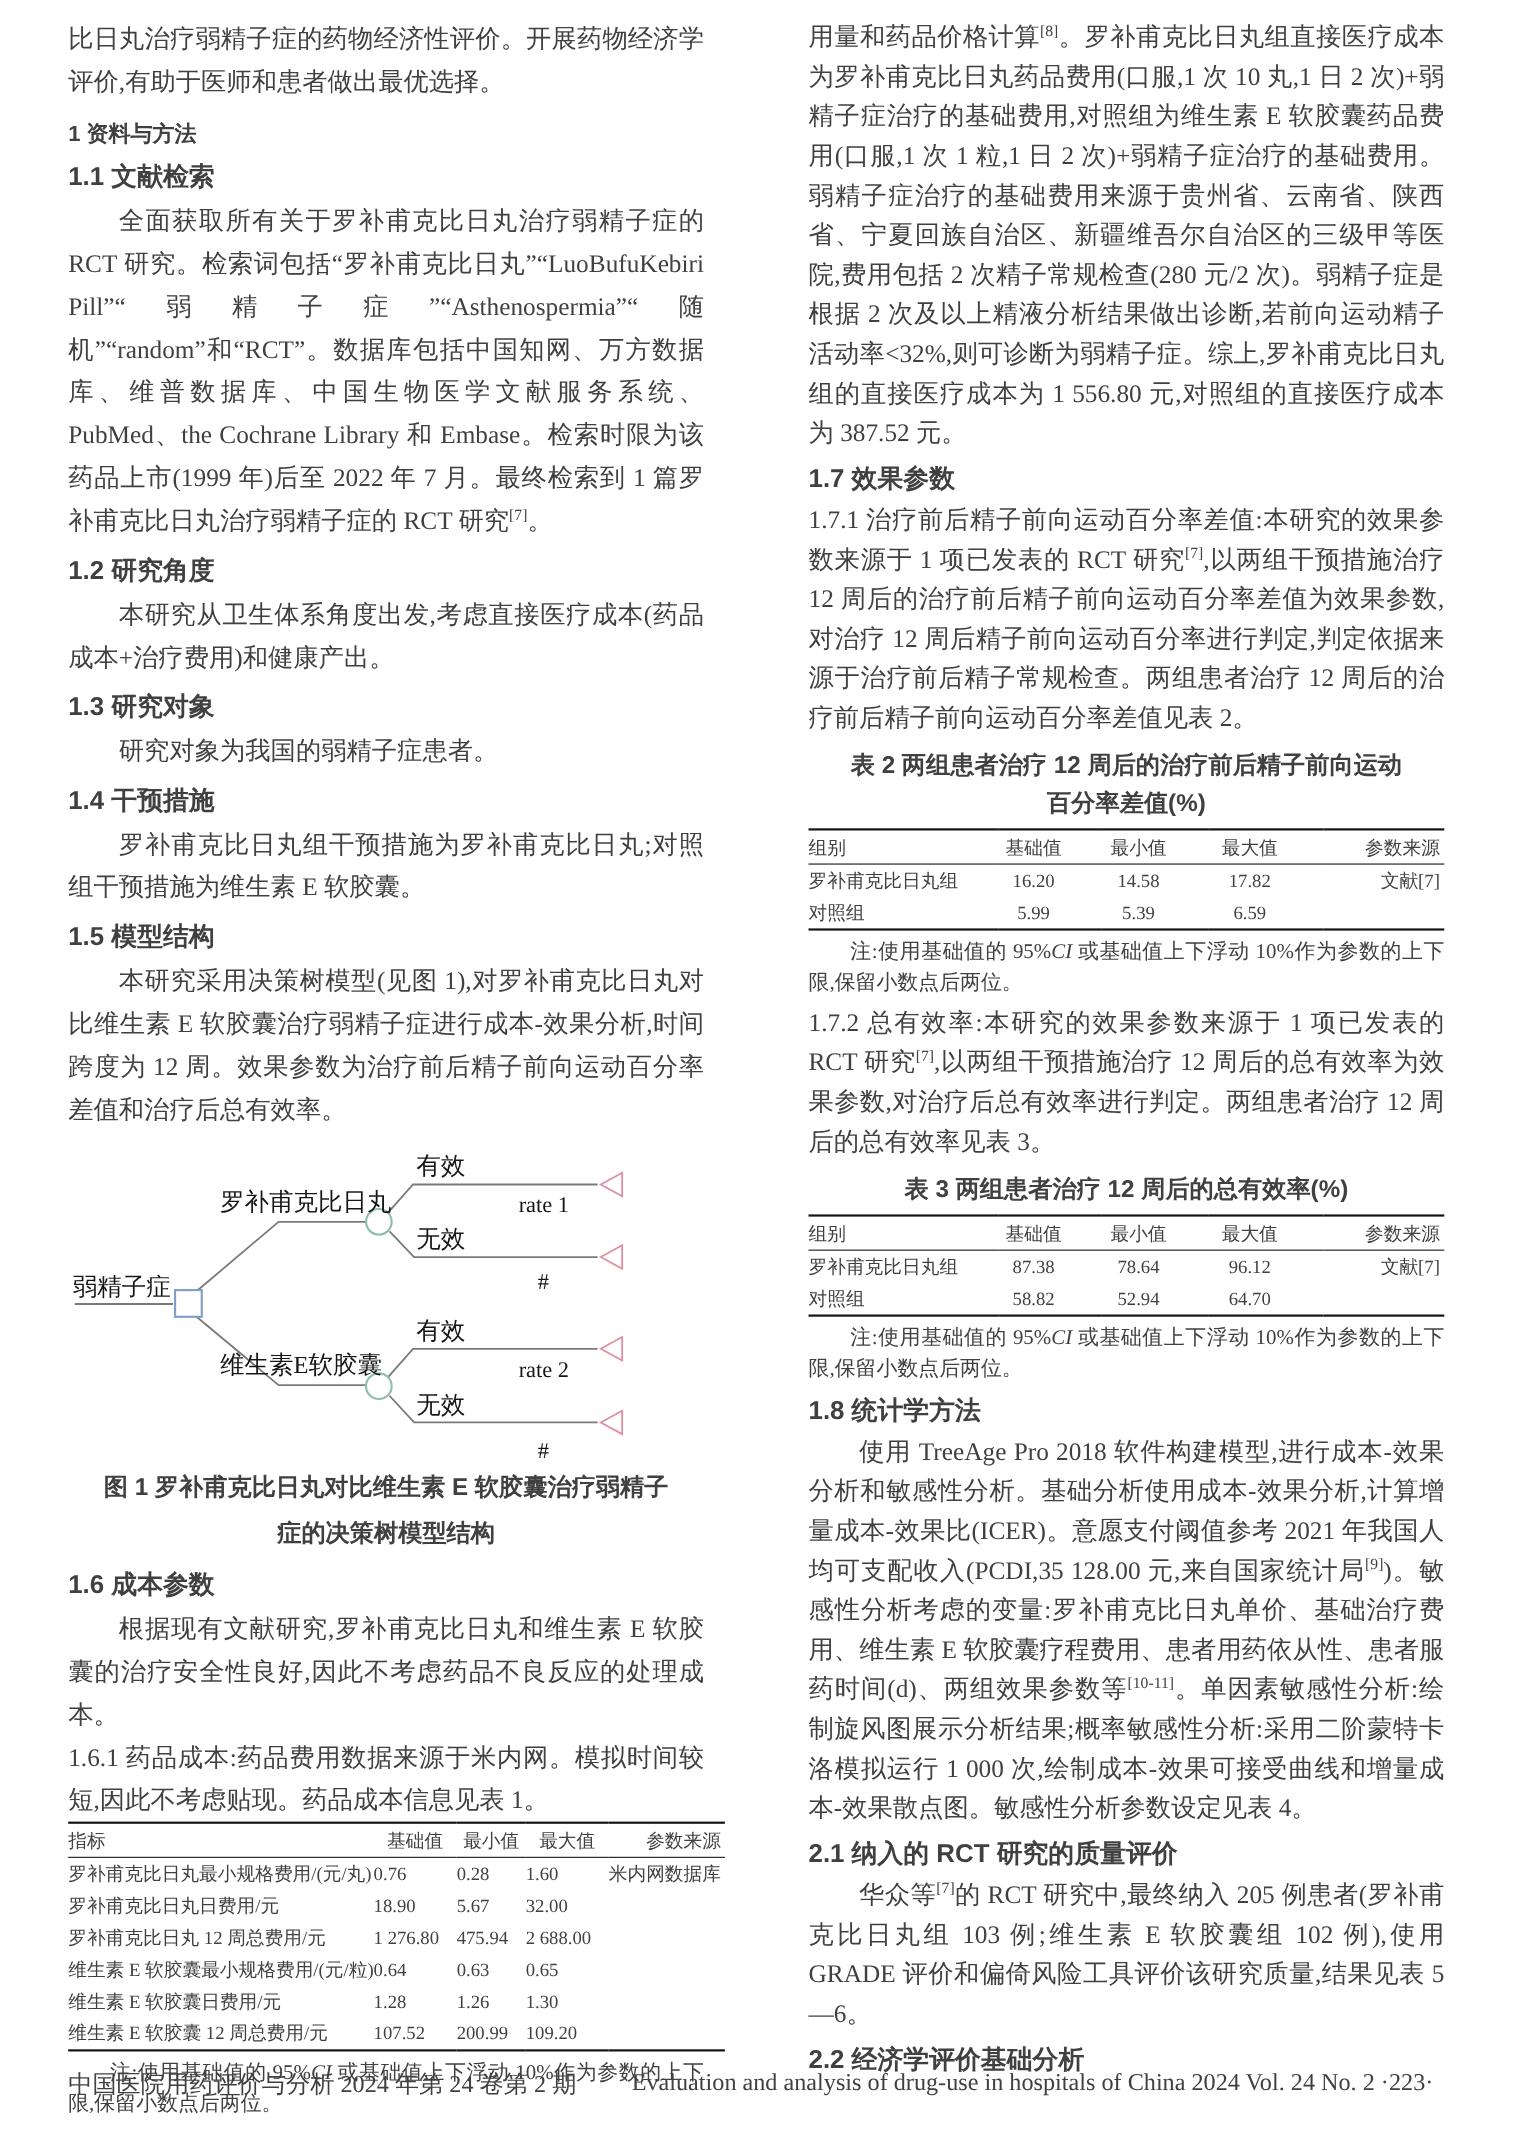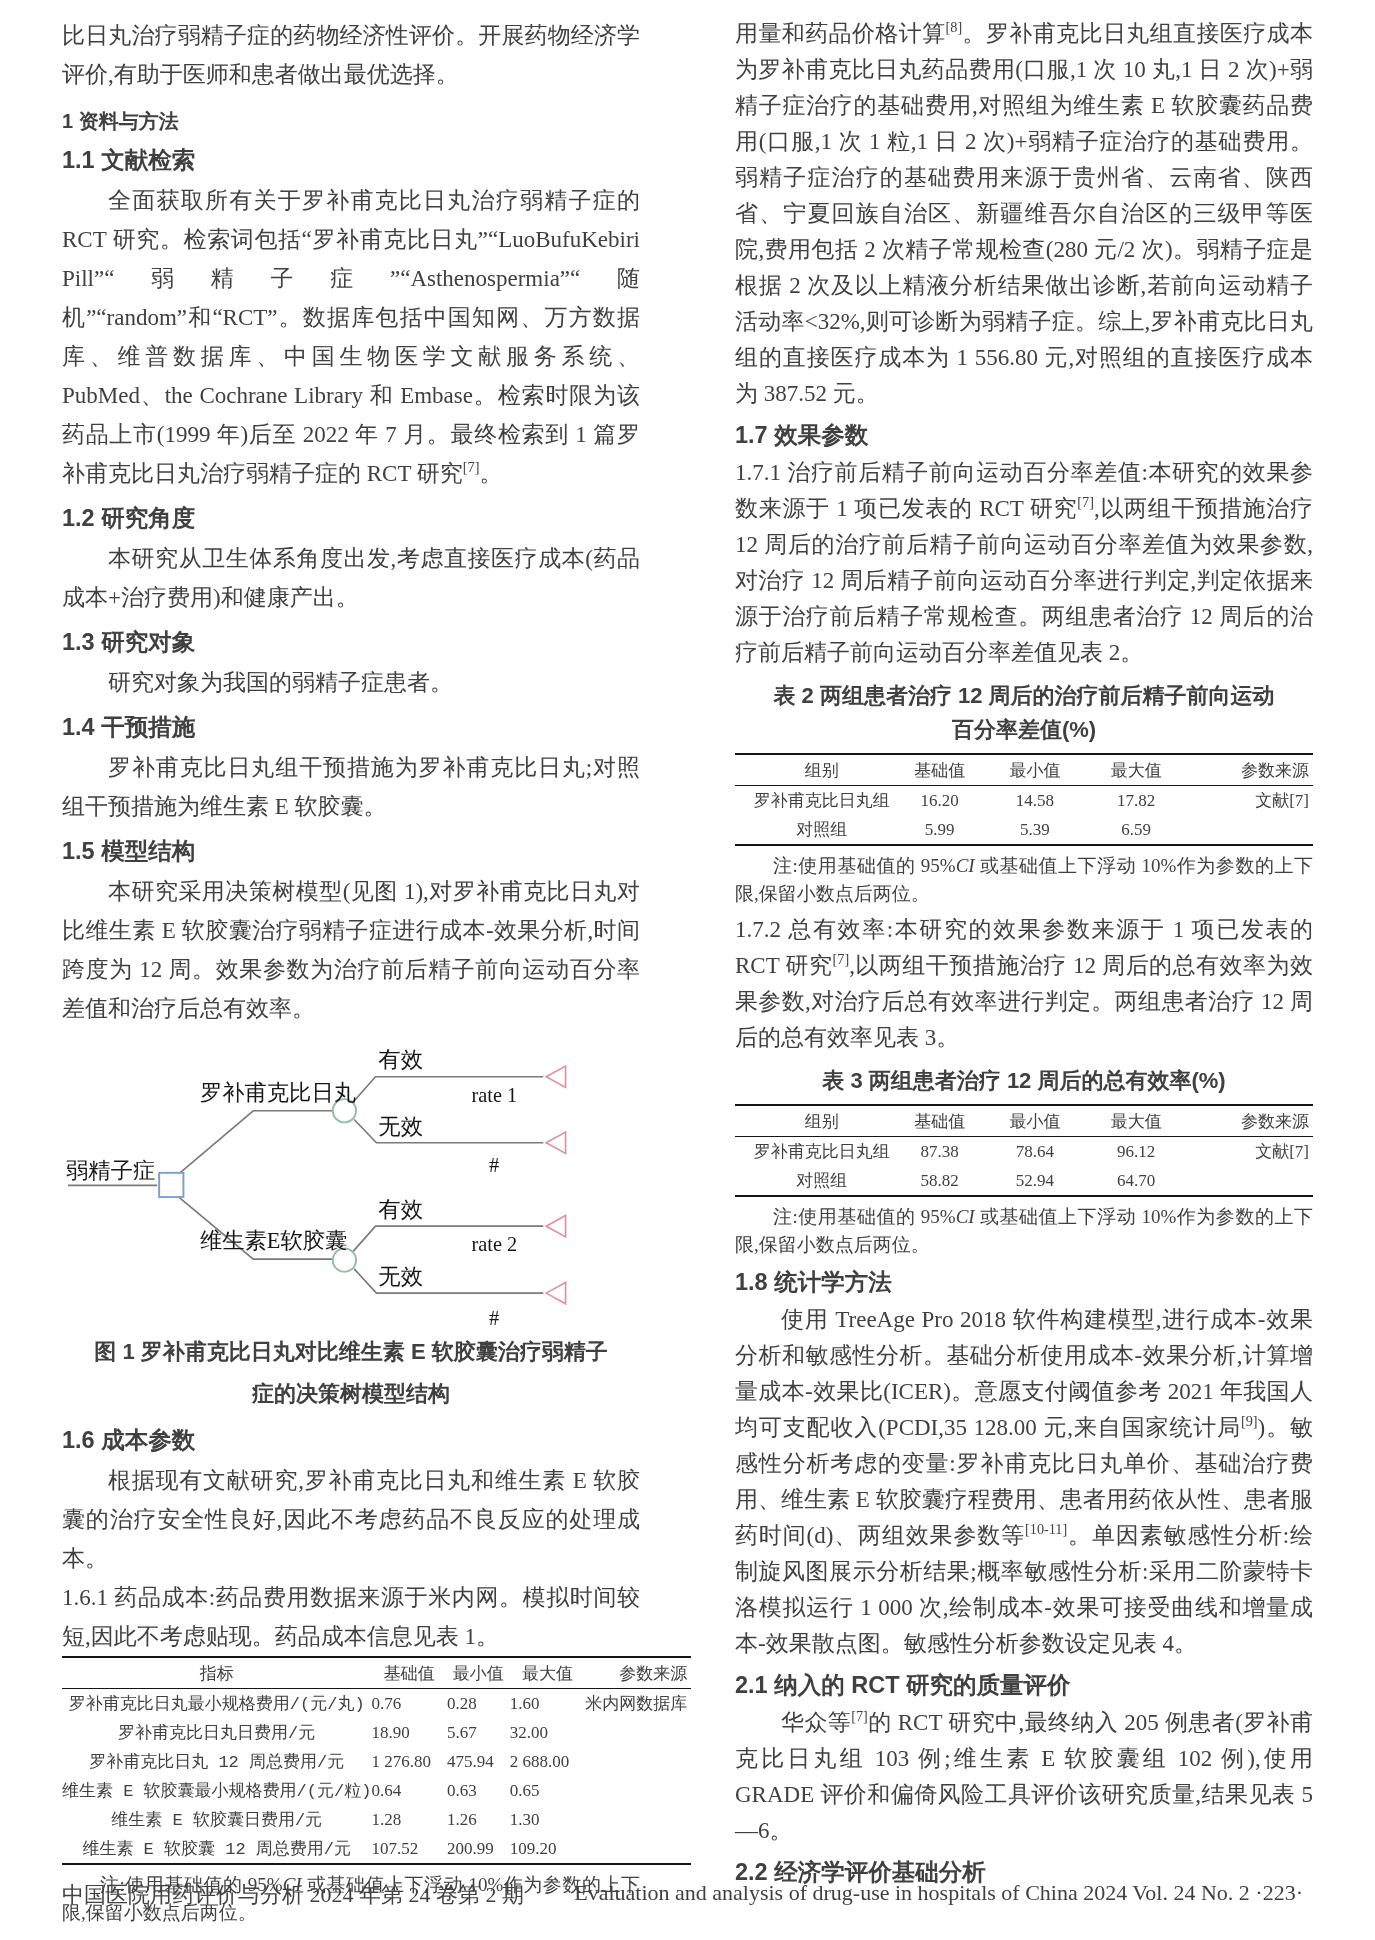--- a/index.html
+++ b/index.html
@@ -16,21 +16,21 @@
       font-size:20px;margin:14px 0 8px;}
   .h2{font-family:"Liberation Sans","DejaVu Sans",sans-serif;font-weight:bold;
       font-size:23.5px;margin:9px 0 5px;}
   .col-right .h2{margin:7px 0 4px;}
   .tbl-title{font-family:"Liberation Sans","DejaVu Sans",sans-serif;font-weight:bold;
       font-size:22px;text-align:center;margin:8px 0 6px;line-height:34px;}
   .datatable{width:100%;border-collapse:collapse;border-top:2.4px solid #141414;
       border-bottom:2.4px solid #141414;font-size:17px;}
   .datatable th{font-weight:normal;border-bottom:1.5px solid #141414;padding:4px 0 3px;white-space:nowrap;}
   .datatable td{padding:3px 0;white-space:nowrap;}
-  .datatable th:first-child,.datatable td:first-child{text-align:center;font-family:Liberation Mono, monospace;}
+  .datatable th:first-child,.datatable td:first-child{text-align:left;}
   .datatable th:nth-child(n+2){text-align:center;}
   .datatable th:last-child,.datatable td:last-child{text-align:right;padding-right:4px;}
   .t1 td:nth-child(2),.t1 td:nth-child(3),.t1 td:nth-child(4){text-align:left;padding-right:16px;}
   .t23{table-layout:fixed;}
   .t23 td:nth-child(2),.t23 td:nth-child(3),.t23 td:nth-child(4){text-align:center;padding-right:30px;}
   .t23 th:nth-child(2),.t23 th:nth-child(3),.t23 th:nth-child(4){padding-right:30px;}
   .note{font-size:19px;line-height:28px;margin:6px 0 4px;text-indent:2em;text-align:justify;}
   .figure{margin:10px 0 2px;}
   .tree{display:block;margin:2px 0 0 2px;}
   .tree text{font-family:"Liberation Serif","DejaVu Serif",serif;font-size:23px;fill:#161616;}

